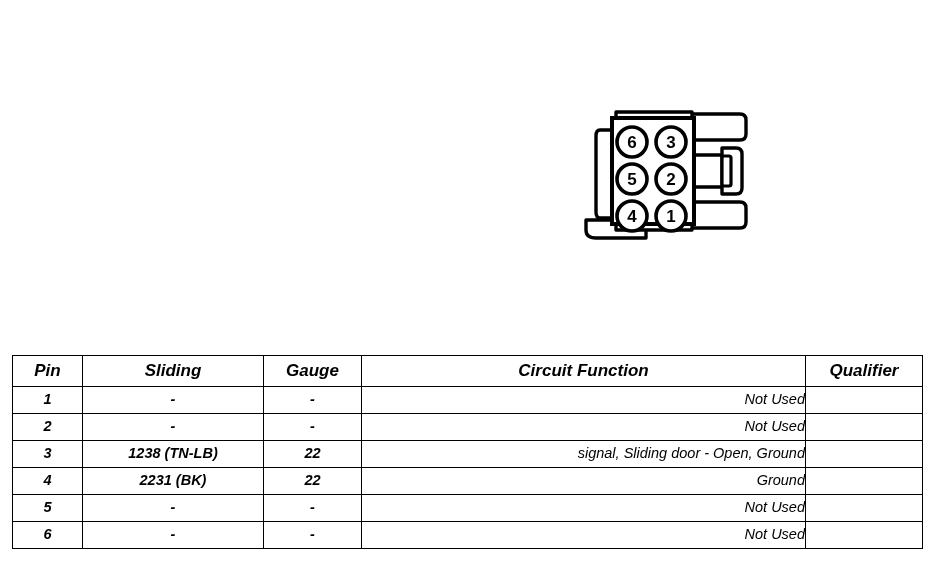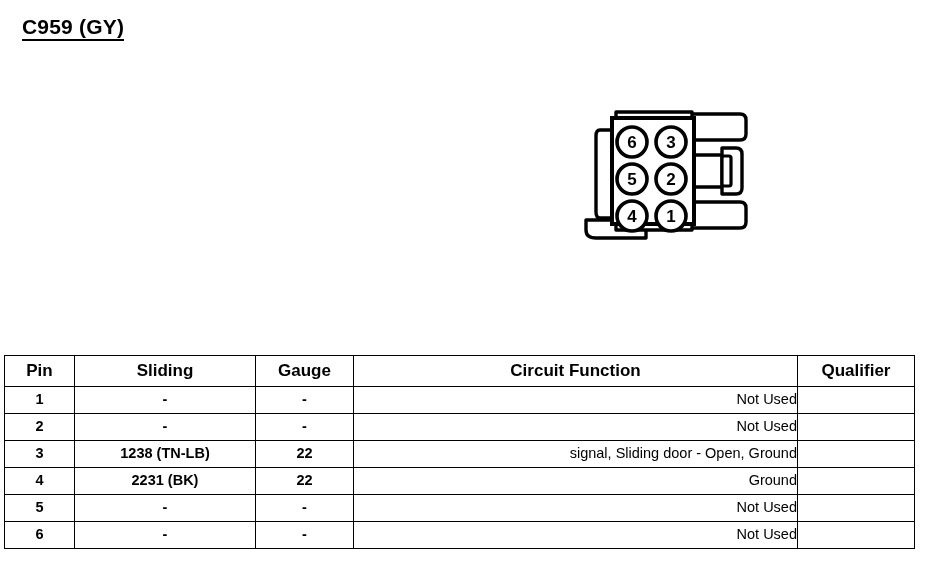--- a/index.html
+++ b/index.html
@@ -56,23 +56,24 @@
     width: 200px;
     height: 150px;
   }
   #connector-diagram svg {
     display: block;
   }
 
   
   #pin-table-wrap {
     position: absolute;
-    left: 4px;
+    left: 12px;
     top: 355px;
     width: 910px;
+    font-style: italic;
   }
   table#pin-table {
     border-collapse: collapse;
     width: 910px;
     table-layout: fixed;
   }
   table#pin-table th,
   table#pin-table td {
     border: 1.6px solid #000;
     padding: 0;
@@ -101,21 +102,20 @@
   .col-pin   { width: 70px; }
   .col-circ  { width: 181px; }
   .col-gauge { width: 98px; }
   .col-func  { width: 444px; }
   .col-qual  { width: 117px; }
 </style>
 </head>
 <body>
 
 <div id="header-block">
-  <div id="connector-id">C959 (GY)</div>
 </div>
 
 <div id="connector-diagram">
   <svg width="200" height="150" viewBox="0 0 200 150">
 
     <path d="M120,14 L170,14 Q176,14 176,20 L176,34 Q176,40 170,40 L120,40 Z" fill="#fff" stroke="#000" stroke-width="3.4" stroke-linejoin="round"></path>
 
     <path d="M120,102 L170,102 Q176,102 176,108 L176,122 Q176,128 170,128 L120,128 Z" fill="#fff" stroke="#000" stroke-width="3.4" stroke-linejoin="round"></path>
 
     <path d="M118,55 L158,55 Q165,55 165,62 L165,80 Q165,87 158,87 L118,87 Z" fill="#fff" stroke="#000" stroke-width="3.4" stroke-linejoin="round"></path>

